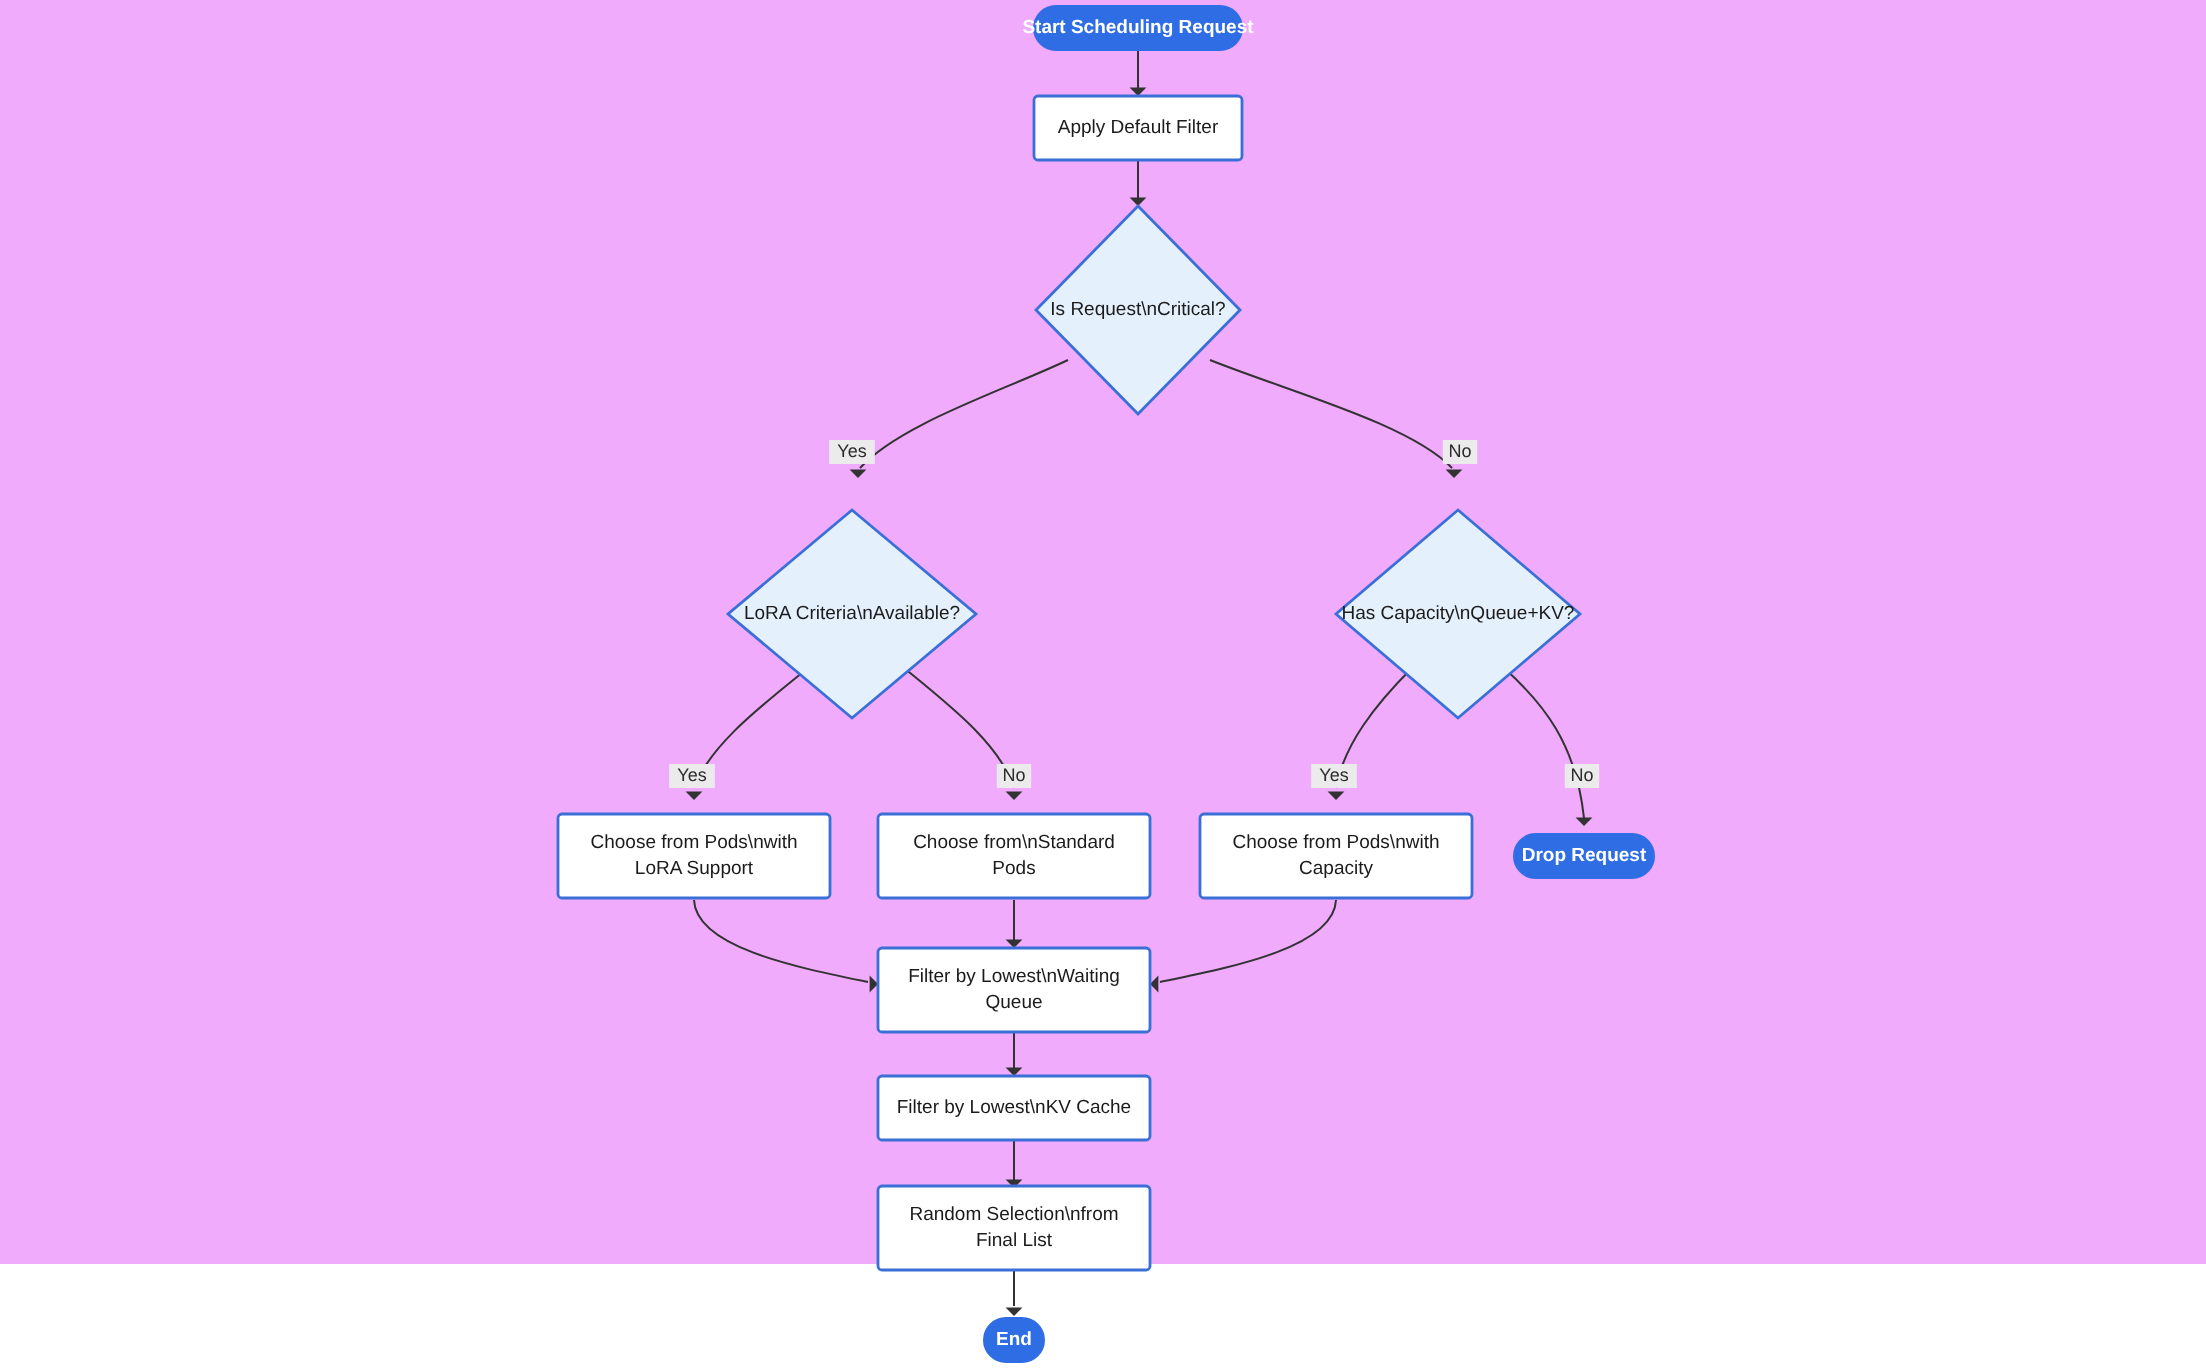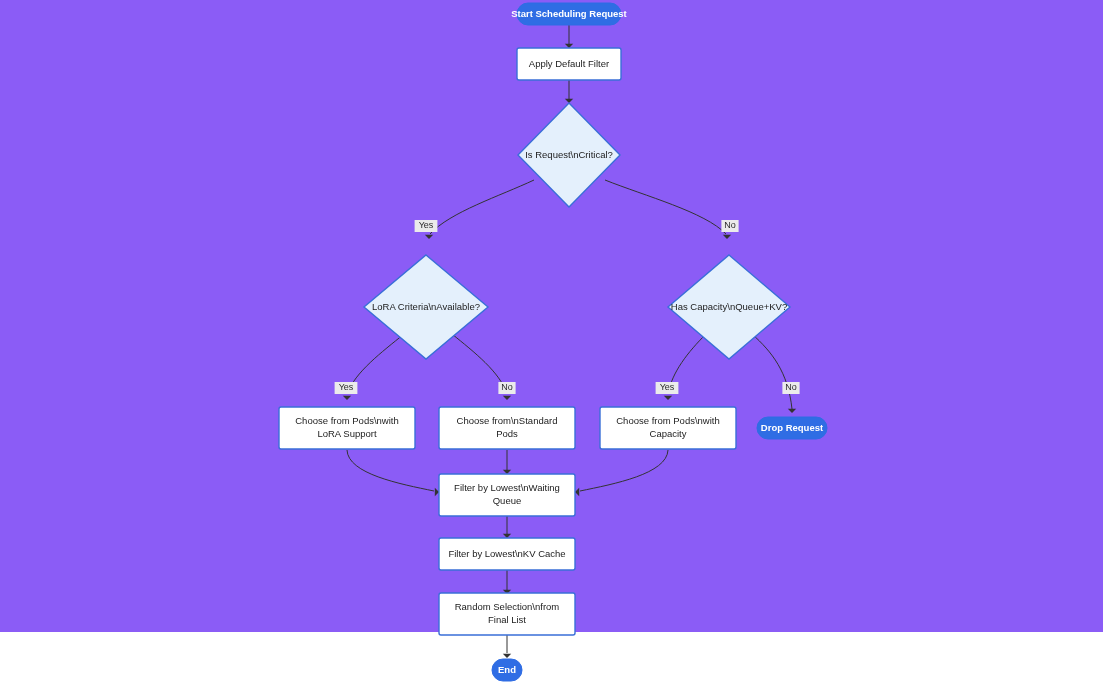--- a/index.html
+++ b/index.html
@@ -10,21 +10,21 @@
   body {
     width: 1103px;
     height: 685px;
     font-family: "Liberation Sans", sans-serif;
     overflow: hidden;
   }
   #flowchart-canvas {
     position: relative;
     width: 1103px;
     height: 632px;
-    background: #8b5cf6;
+    background: #f0abfc;
   }
   svg.diagram {
     position: absolute;
     left: 0;
     top: 0;
     width: 1103px;
     height: 685px;
     display: block;
   }
   .edge-path {

